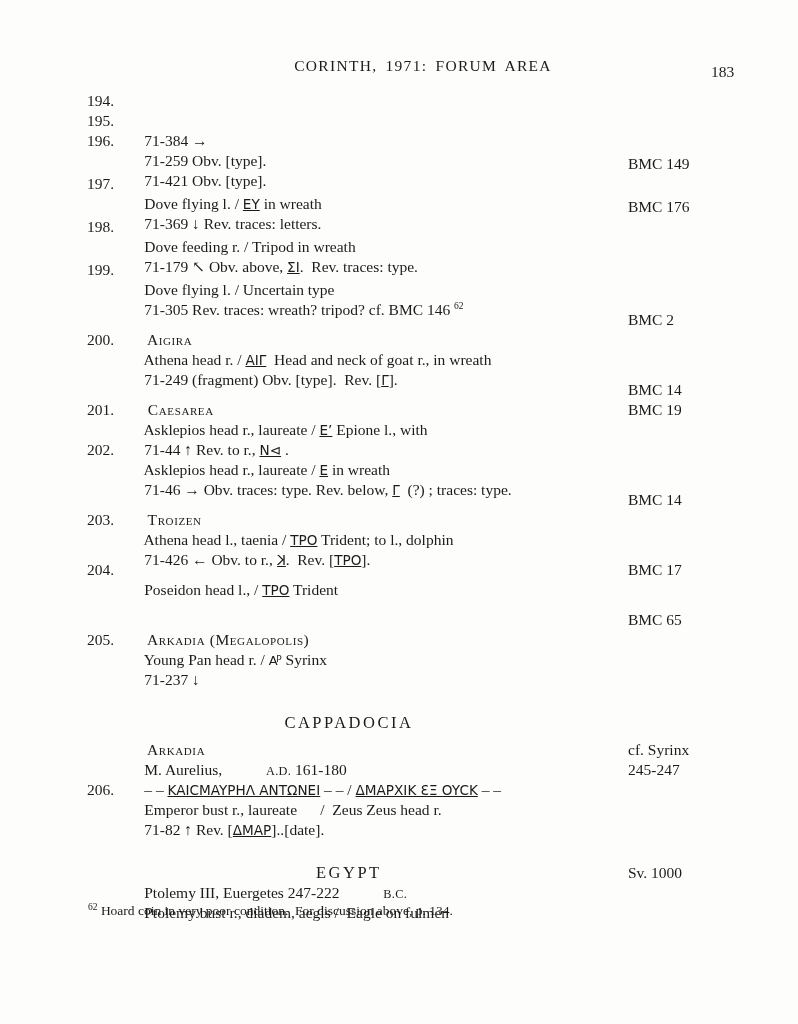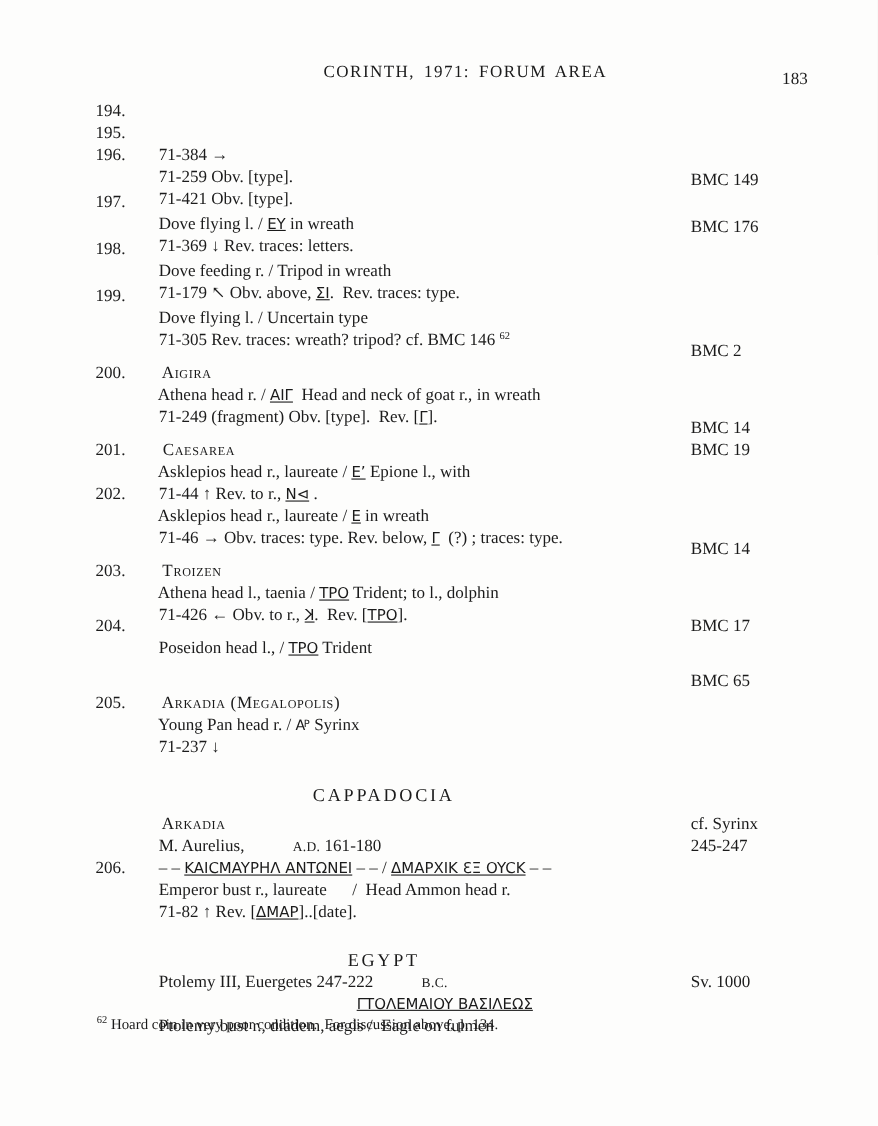--- a/index.html
+++ b/index.html
@@ -200,43 +200,38 @@
       <span class="txt">M. Aurelius, <span class="sc">A.D.</span> 161-180</span>
       
     </div>
       <div class="line desc">
       
       <span class="txt">– – <span class="gk">KAICMAYPHΛ ANTΩNEI</span> – – / <span class="gk">ΔMAPXIK ƐΞ OYCK</span> – –</span>
       <span class="ref">cf. Syrinx</span>
     </div>
       <div class="line desc">
       
-      <span class="txt">Emperor bust r., laureate      /  Head Ammon head r.</span>
+      <span class="txt">Emperor bust r., laureate      /  Zeus Zeus head r.</span>
       <span class="ref">245-247</span>
     </div>
       <div class="line entry">
       <span class="num">206.</span>
       <span class="txt">71-82 ↑ Rev. [<span class="gk">ΔMAP</span>]..[date].</span>
       
     </div>
       <div class="line center gap-x">
       
       <span class="txt">EGYPT</span>
       
     </div>
       <div class="line desc gap-s">
       
       <span class="txt">Ptolemy III, Euergetes 247-222 <span class="sc">B.C.</span></span>
       
     </div>
-      <div class="line greek">
-      
-      <span class="txt"><span class="gk">ΓTOΛEMAIOY BAΣIΛEΩΣ</span></span>
-      
-    </div>
       <div class="line desc">
       
       <span class="txt">Ptolemy bust r., diadem, aegis /  Eagle on fulmen</span>
       <span class="ref">Sv. 1000</span>
     </div>
       <div class="footnote"><sup class="fnref">62</sup><span> Hoard coin in very poor condition.  For discussion above, p. 134.</span></div>
     </div>
 
 </div>
 

